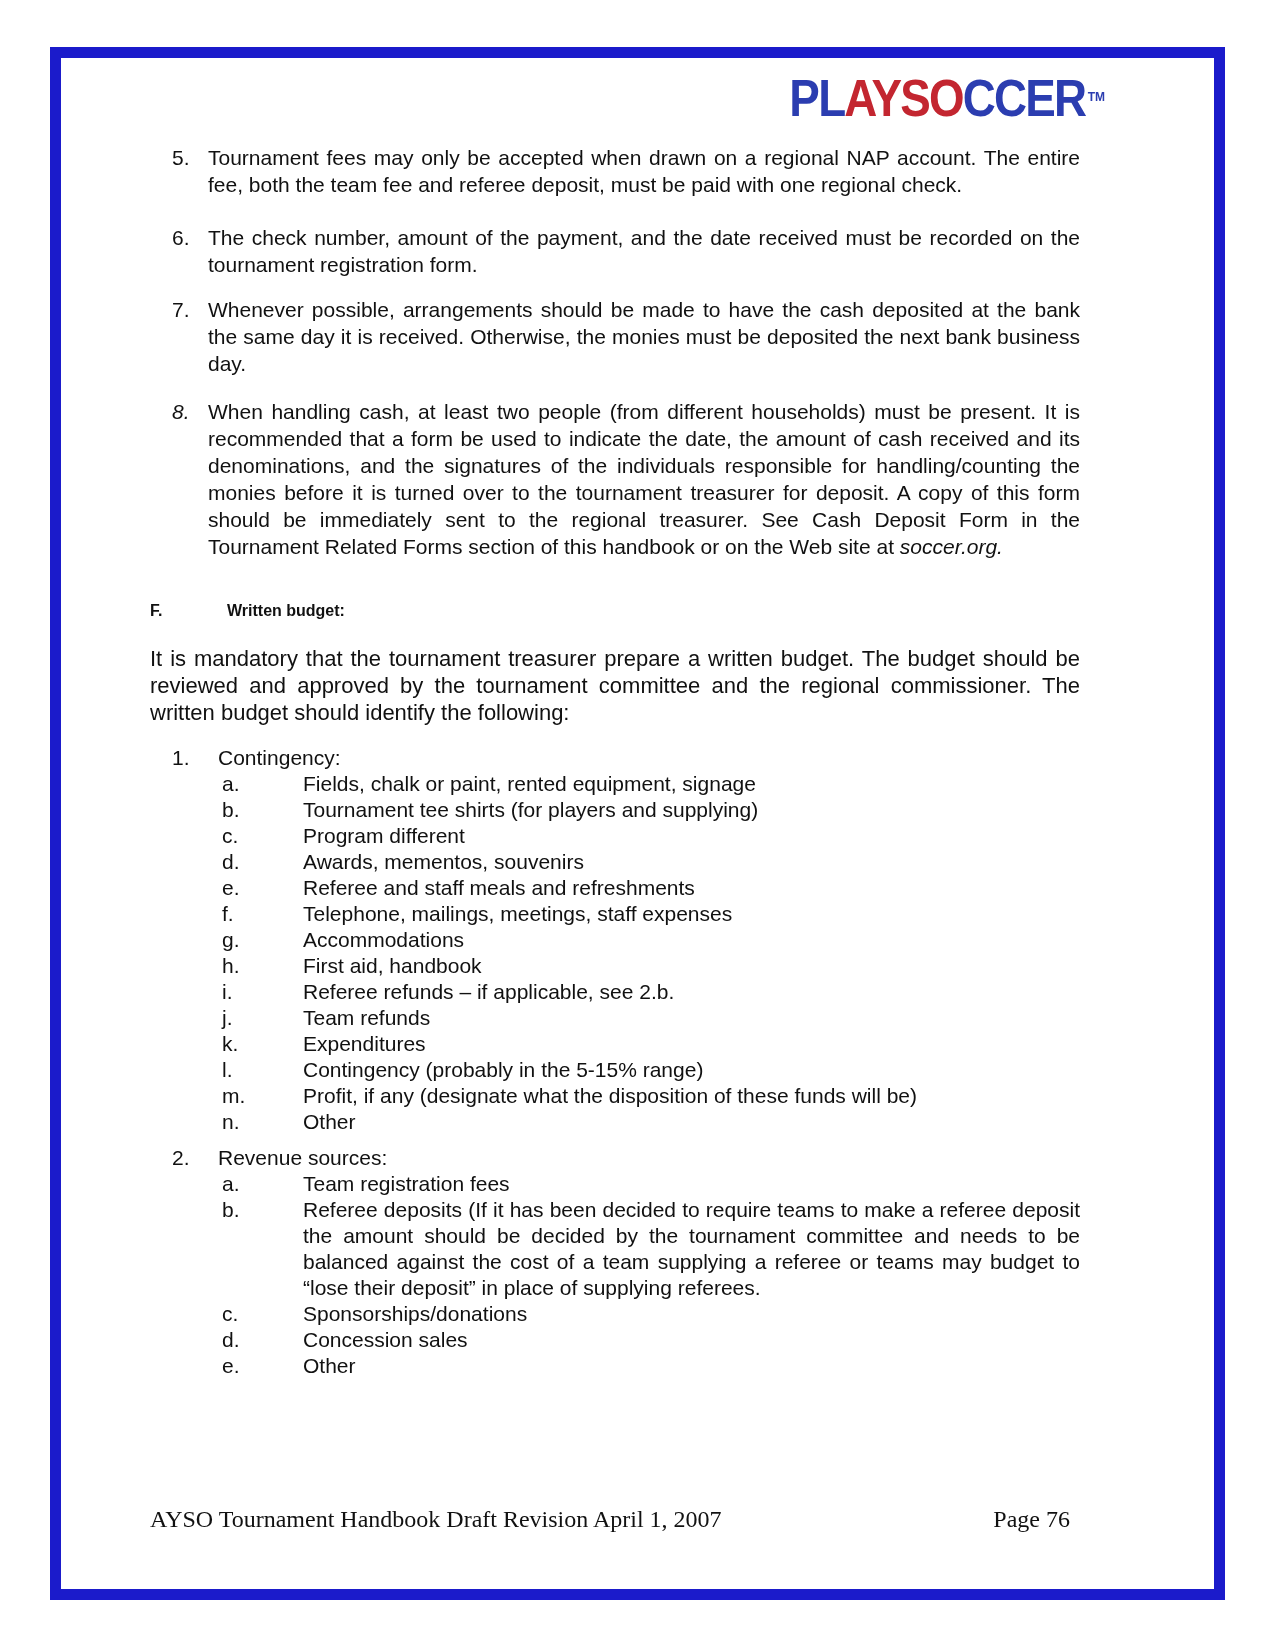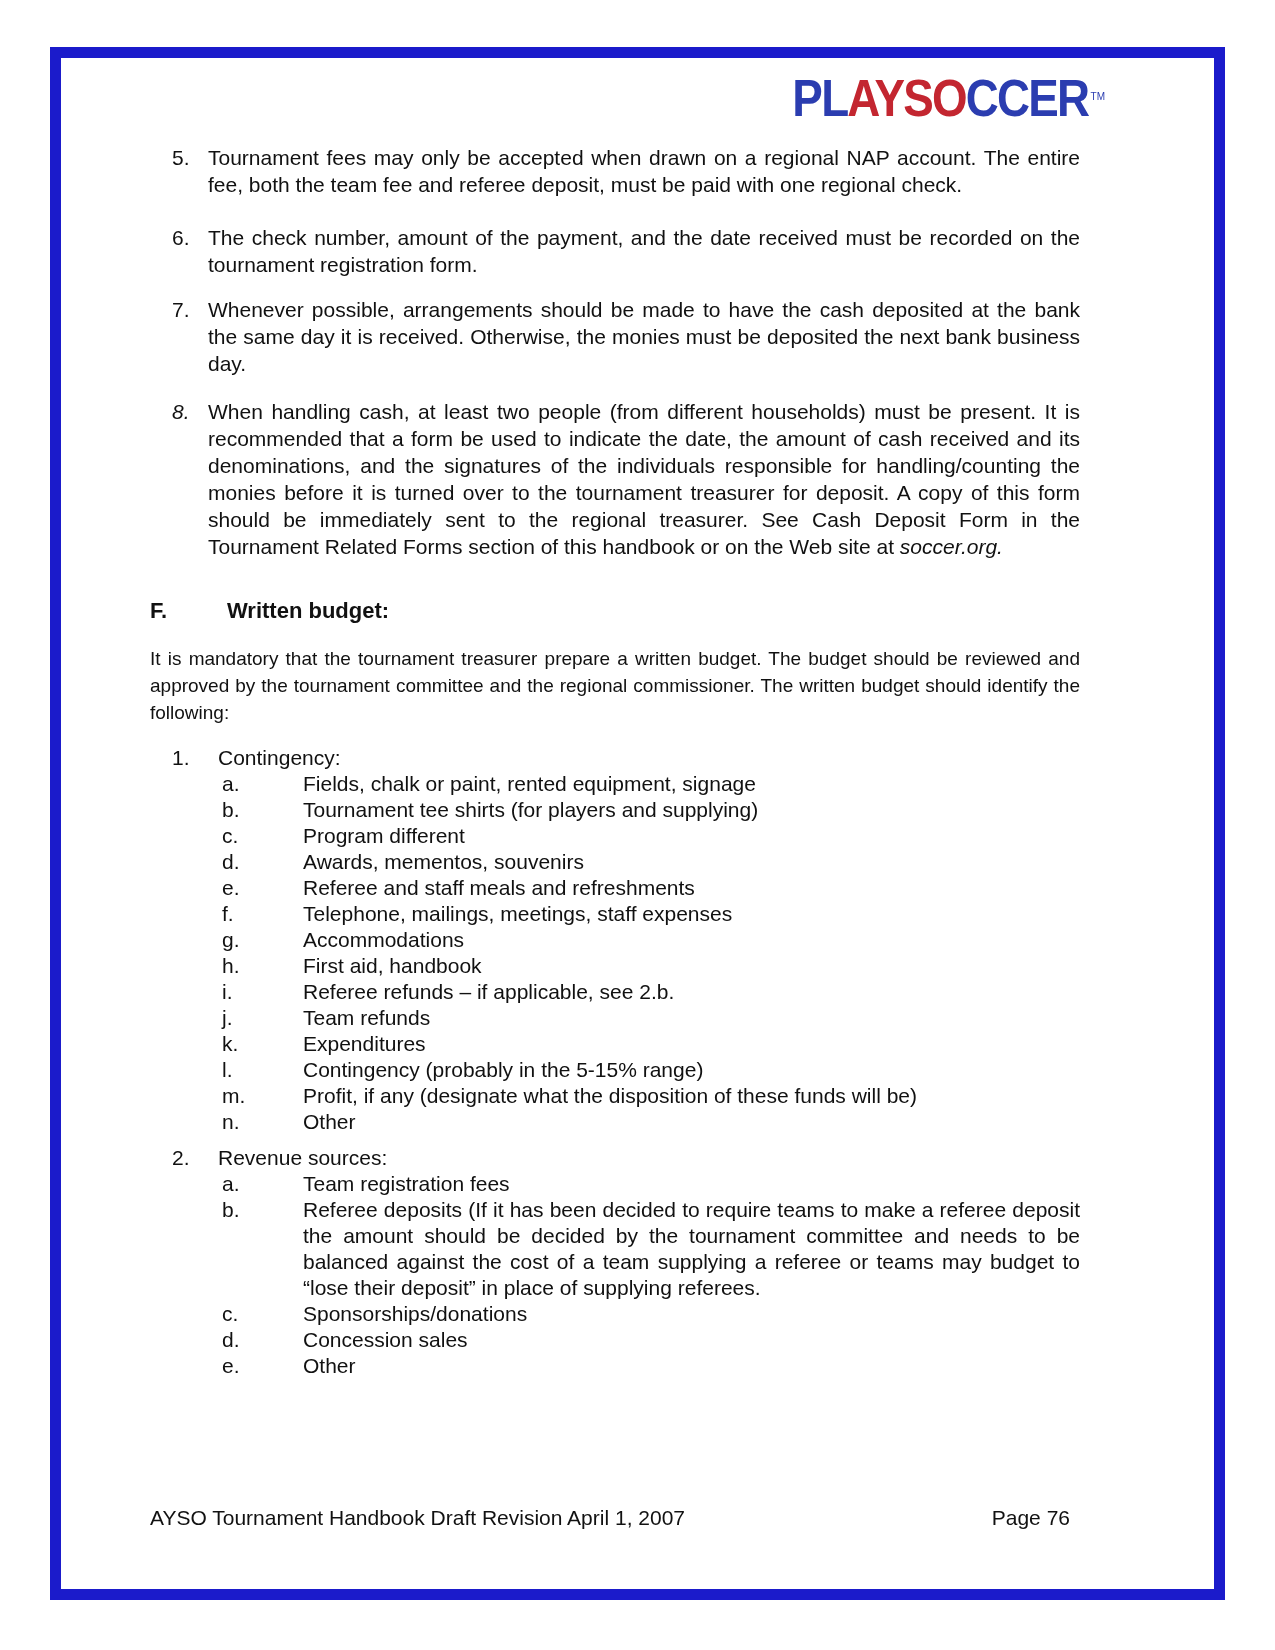--- a/index.html
+++ b/index.html
@@ -31,53 +31,53 @@
     font-size: 52px;
     line-height: 1;
     letter-spacing: -2px;
     white-space: nowrap;
     transform: scaleX(0.88);
     transform-origin: 100% 100%;
   }
   .logo-blue { color: var(--logo-blue, #2b3db0); }
   .logo-red  { color: var(--logo-red,  #c32630); }
   .logo-tm {
-    font-size: 10px;
-    font-weight: normal;
+    font-size: 12px;
+    font-weight: bold;
     color: var(--logo-blue, #2b3db0);
     margin-left: 2px;
     margin-bottom: 3px;
   }
   
   .num-item {
     position: absolute;
     left: 172px;
     width: 908px;
     display: flex;
     font-size: 21px;
     line-height: 27px;
   }
   .num-item .n { flex: none; width: 36px; }
   .num-item .t { flex: 1; text-align: justify; }
   .italic { font-style: italic; }
 
   .section-heading {
     position: absolute;
     left: 150px; top: 597px;
-    font-size: 22px;
+    font-size: 16px;
     font-weight: bold;
     line-height: 27px;
   }
   .section-heading .letter { display: inline-block; width: 77px; }
 
   .intro {
     position: absolute;
     left: 150px; top: 645px;
     width: 930px;
-    font-size: 19px;
+    font-size: 22px;
     line-height: 27px;
     text-align: justify;
   }
 
   .list-header {
     position: absolute;
     left: 172px;
     display: flex;
     font-size: 21px;
     line-height: 27px;
@@ -95,21 +95,22 @@
   .sublist .l { flex: none; width: 40px; }
   .sublist .t { flex: 1; margin-left: 41px; }
   .sublist .t.just { text-align: justify; }
 
   .footer {
     position: absolute;
     left: 150px; top: 1506px;
     width: 920px;
     display: flex;
     justify-content: space-between;
-    font-size: 21px;
+    font-size: 24px;
+    font-family: Liberation Serif, serif;
   }
 </style>
 </head>
 <body>
 
 <div class="page">
 
   <div class="border-frame"></div>
 
   <div class="logo">

